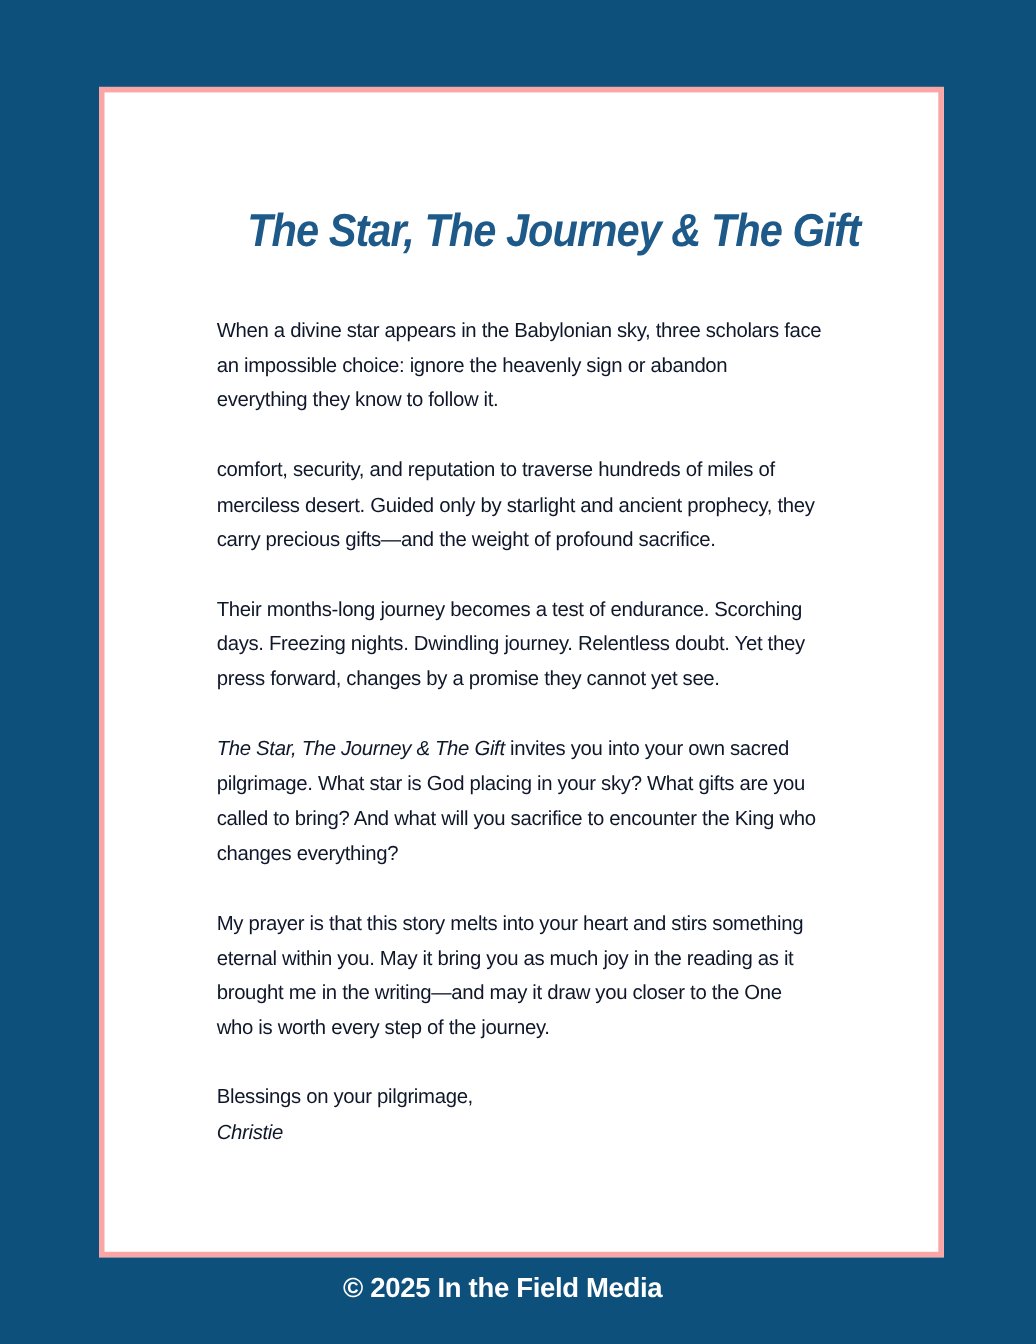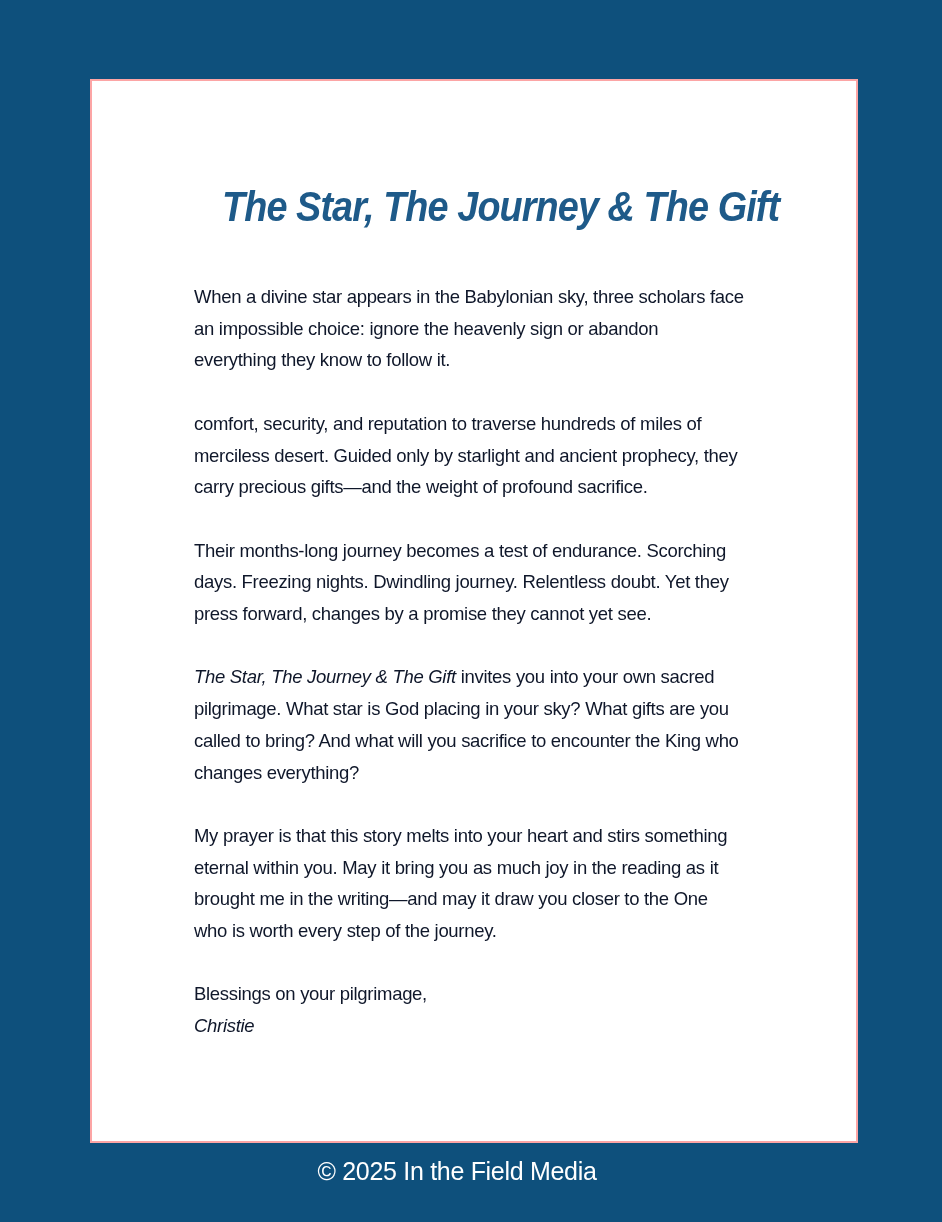--- a/index.html
+++ b/index.html
@@ -15,21 +15,21 @@
     background: #0E507C;
     overflow: hidden;
   }
   .card {
     position: absolute;
     left: 90px;
     top: 79px;
     width: 768px;
     height: 1064px;
     background: #FFFFFF;
-    border: 2px solid #fca5a5;
+    border: 5px solid #fca5a5;
     padding: 102px 102px 0 102px;
   }
   .book-title {
     font-size: 42px;
     line-height: 48px;
     font-weight: 700;
     font-style: italic;
     color: #1E5A89;
     text-align: center;
     letter-spacing: -1px;
@@ -57,21 +57,21 @@
     left: 73px;
     top: 1143px;
     width: 768px;
     padding-top: 12px;
     text-align: center;
   }
   .footer-text {
     color: #FFFFFF;
     font-size: 25px;
     line-height: 32px;
-    font-weight: 400;
+    font-weight: 700;
     letter-spacing: -0.3px;
     white-space: nowrap;
   }
 </style>
 </head>
 <body>
 
 <div class="page">
 
   <div class="card">

